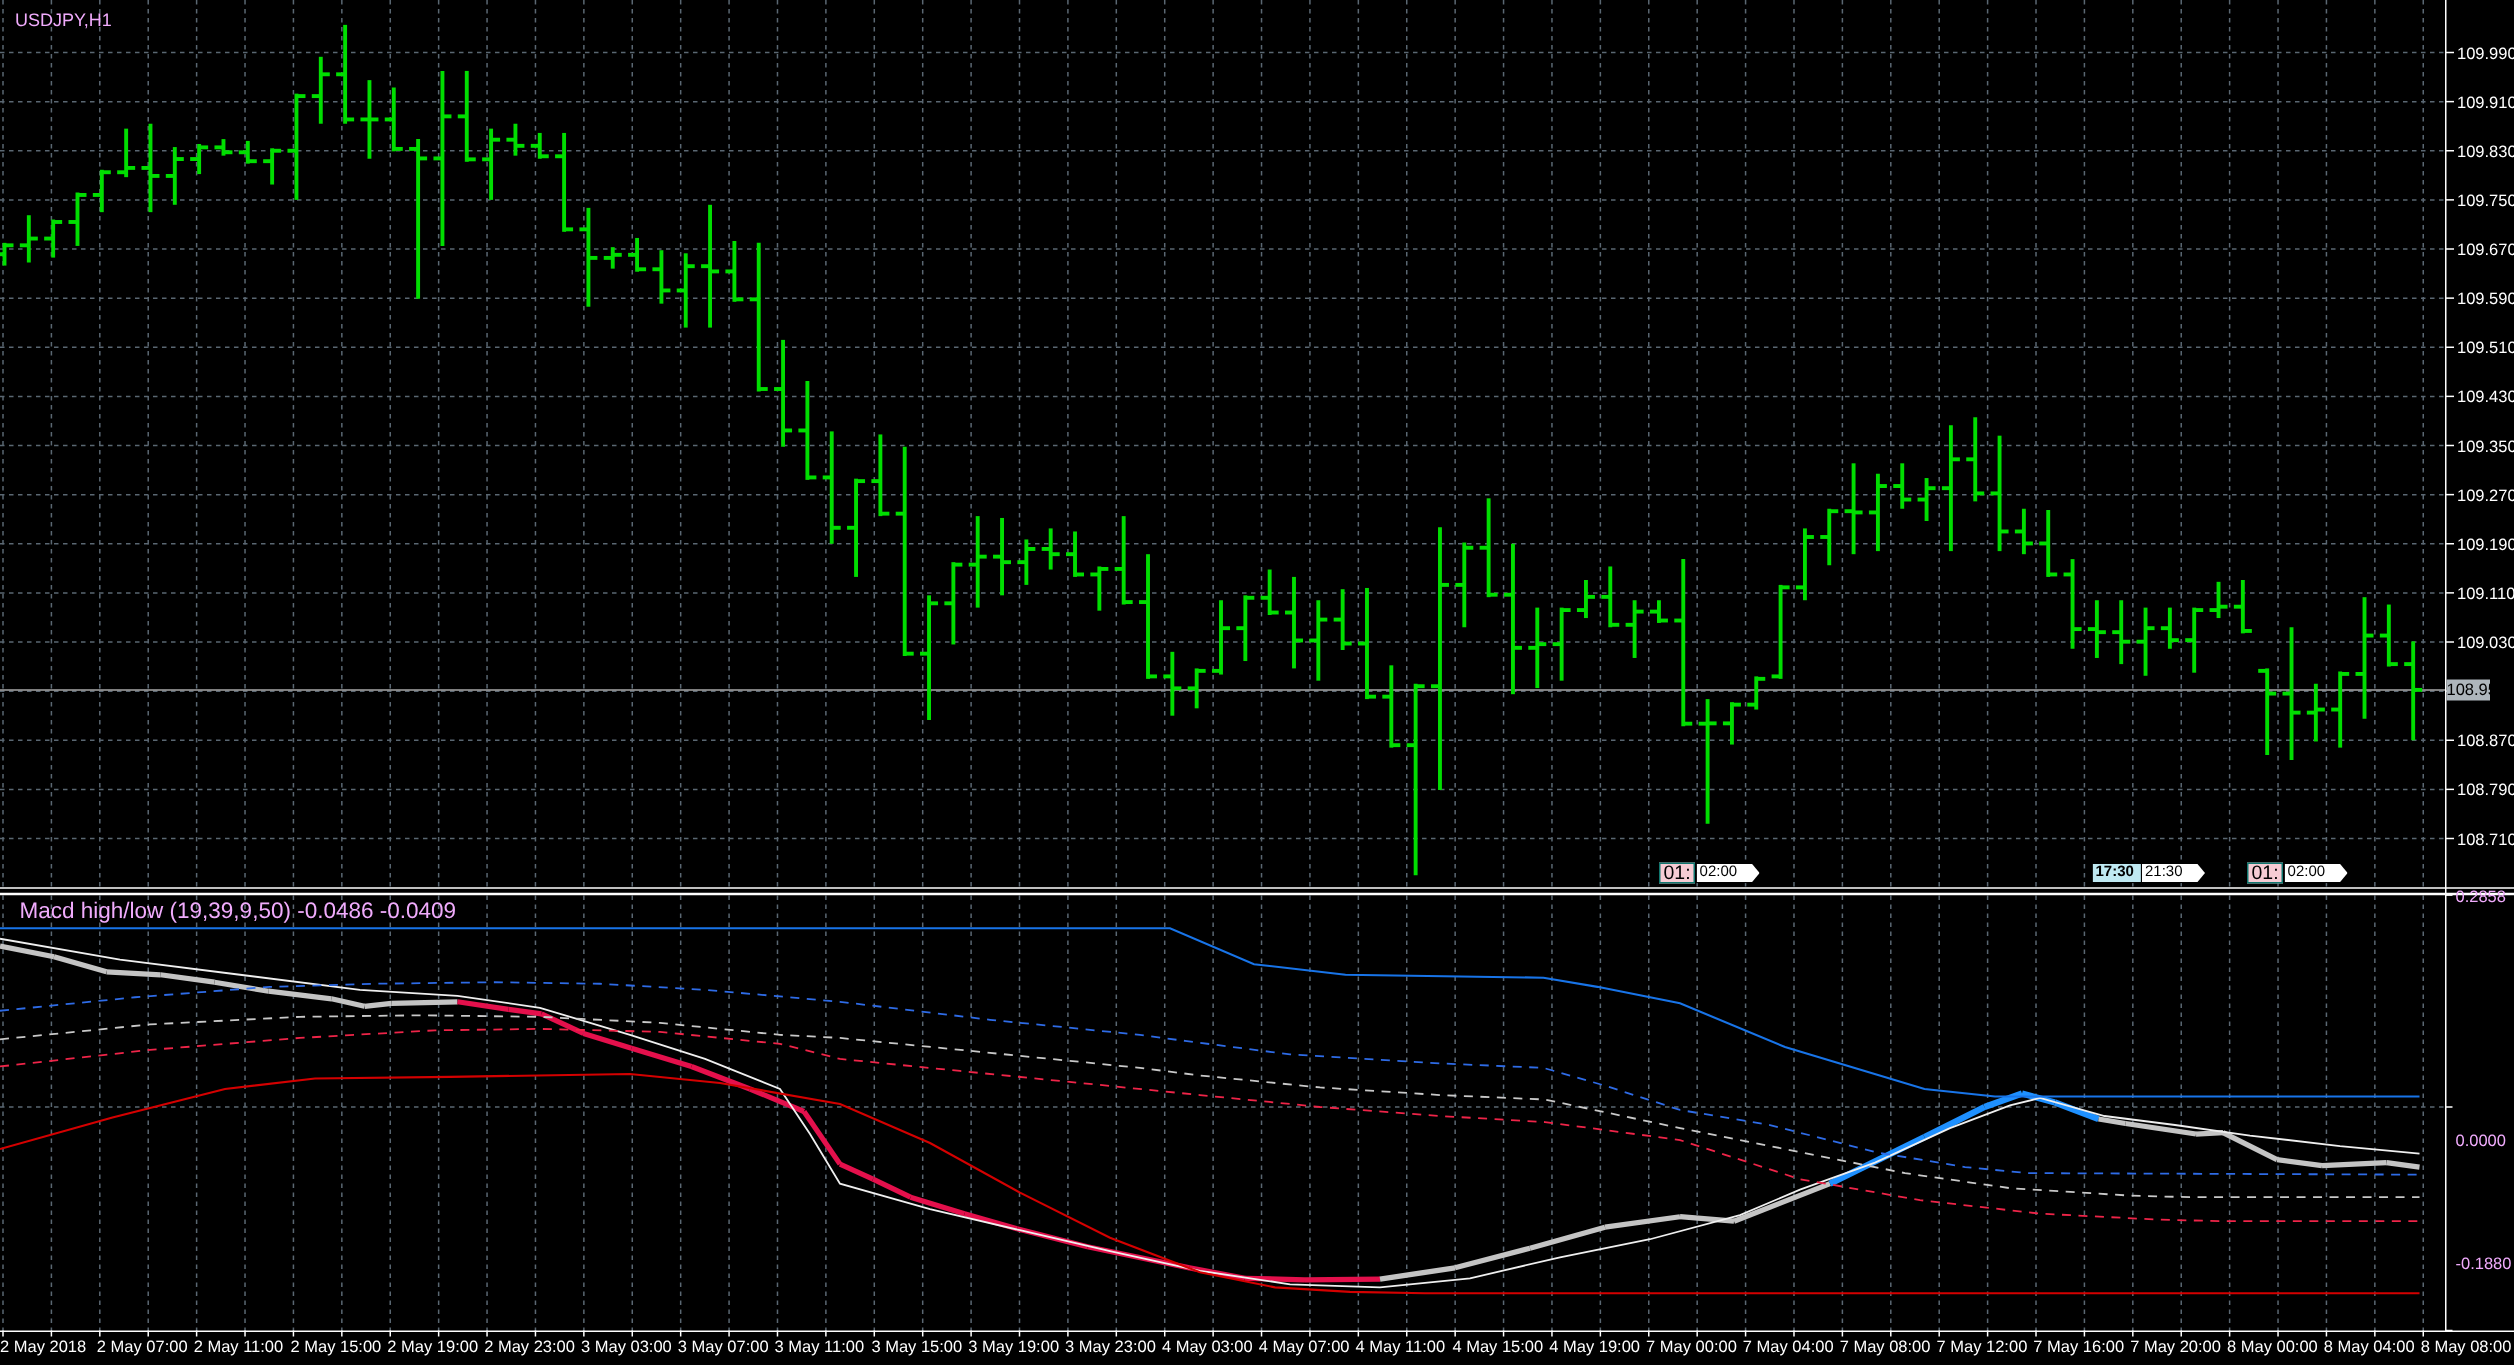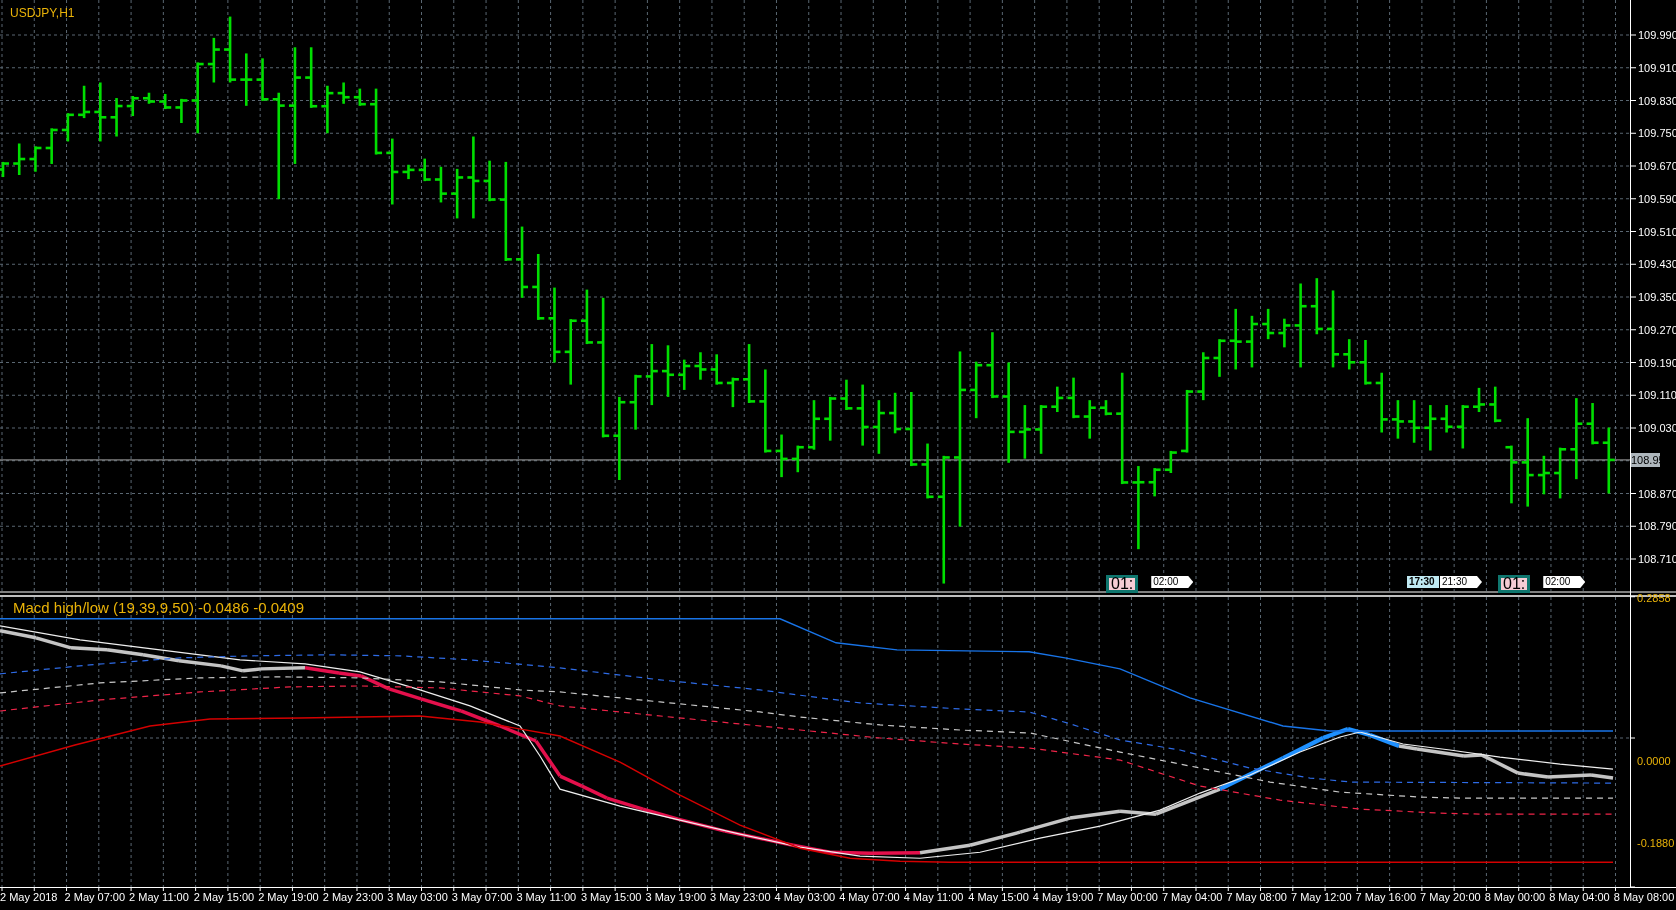--- a/index.html
+++ b/index.html
@@ -1,31 +1,31 @@
 <!DOCTYPE html>
 <html><head>
 <meta charset="utf-8">
 <style>
   html,body{margin:0;padding:0;background:#000;}
   #stage{position:relative;width:1676px;height:910px;background:#000;overflow:hidden;
          font-family:"Liberation Sans",sans-serif;}
   #gfx{position:absolute;left:0;top:0;}
-  .flt{position:absolute;color:#eab308;white-space:nowrap;}
+  .flt{position:absolute;color:#f0abfc;white-space:nowrap;}
   #chart-title{left:10px;top:6px;font-size:12px;}
   #indicator-label{left:13px;top:599px;font-size:15px;}
   .ind-scale{font-size:11px;left:1637px;}
   #ind-max{top:592px;}
   #ind-zero{top:755px;}
   #ind-min{top:837px;}
   #price-badge{left:1631px;top:453px;width:29px;height:14px;background:#aeb6bc;color:#000;
                font-size:11px;line-height:14px;text-align:center;}
   .tag-group{position:absolute;top:575px;height:14px;display:flex;}
-  .tag-part{height:12px;line-height:12px;font-size:16px;color:#000;border:3px solid #0f766e;
+  .tag-part{height:12px;line-height:12px;font-size:13px;color:#000;border:1px solid #0f766e;
             padding:0 2px;}
-  .tag-arrow{position:relative;height:14px;margin-left:12px;}
+  .tag-arrow{position:relative;height:14px;}
   .tag-arrow .outer{position:absolute;inset:0;background:#000;
       clip-path:polygon(0 0,calc(100% - 6px) 0,100% 50%,calc(100% - 6px) 100%,0 100%);}
   .tag-arrow .inner{position:absolute;left:1px;top:1px;bottom:1px;right:1px;
       clip-path:polygon(0 0,calc(100% - 5px) 0,100% 50%,calc(100% - 5px) 100%,0 100%);
       font-size:10px;line-height:12px;color:#000;padding:0 7px 0 2px;}
 </style>
 </head>
 <body>
 
 <div id="stage">

